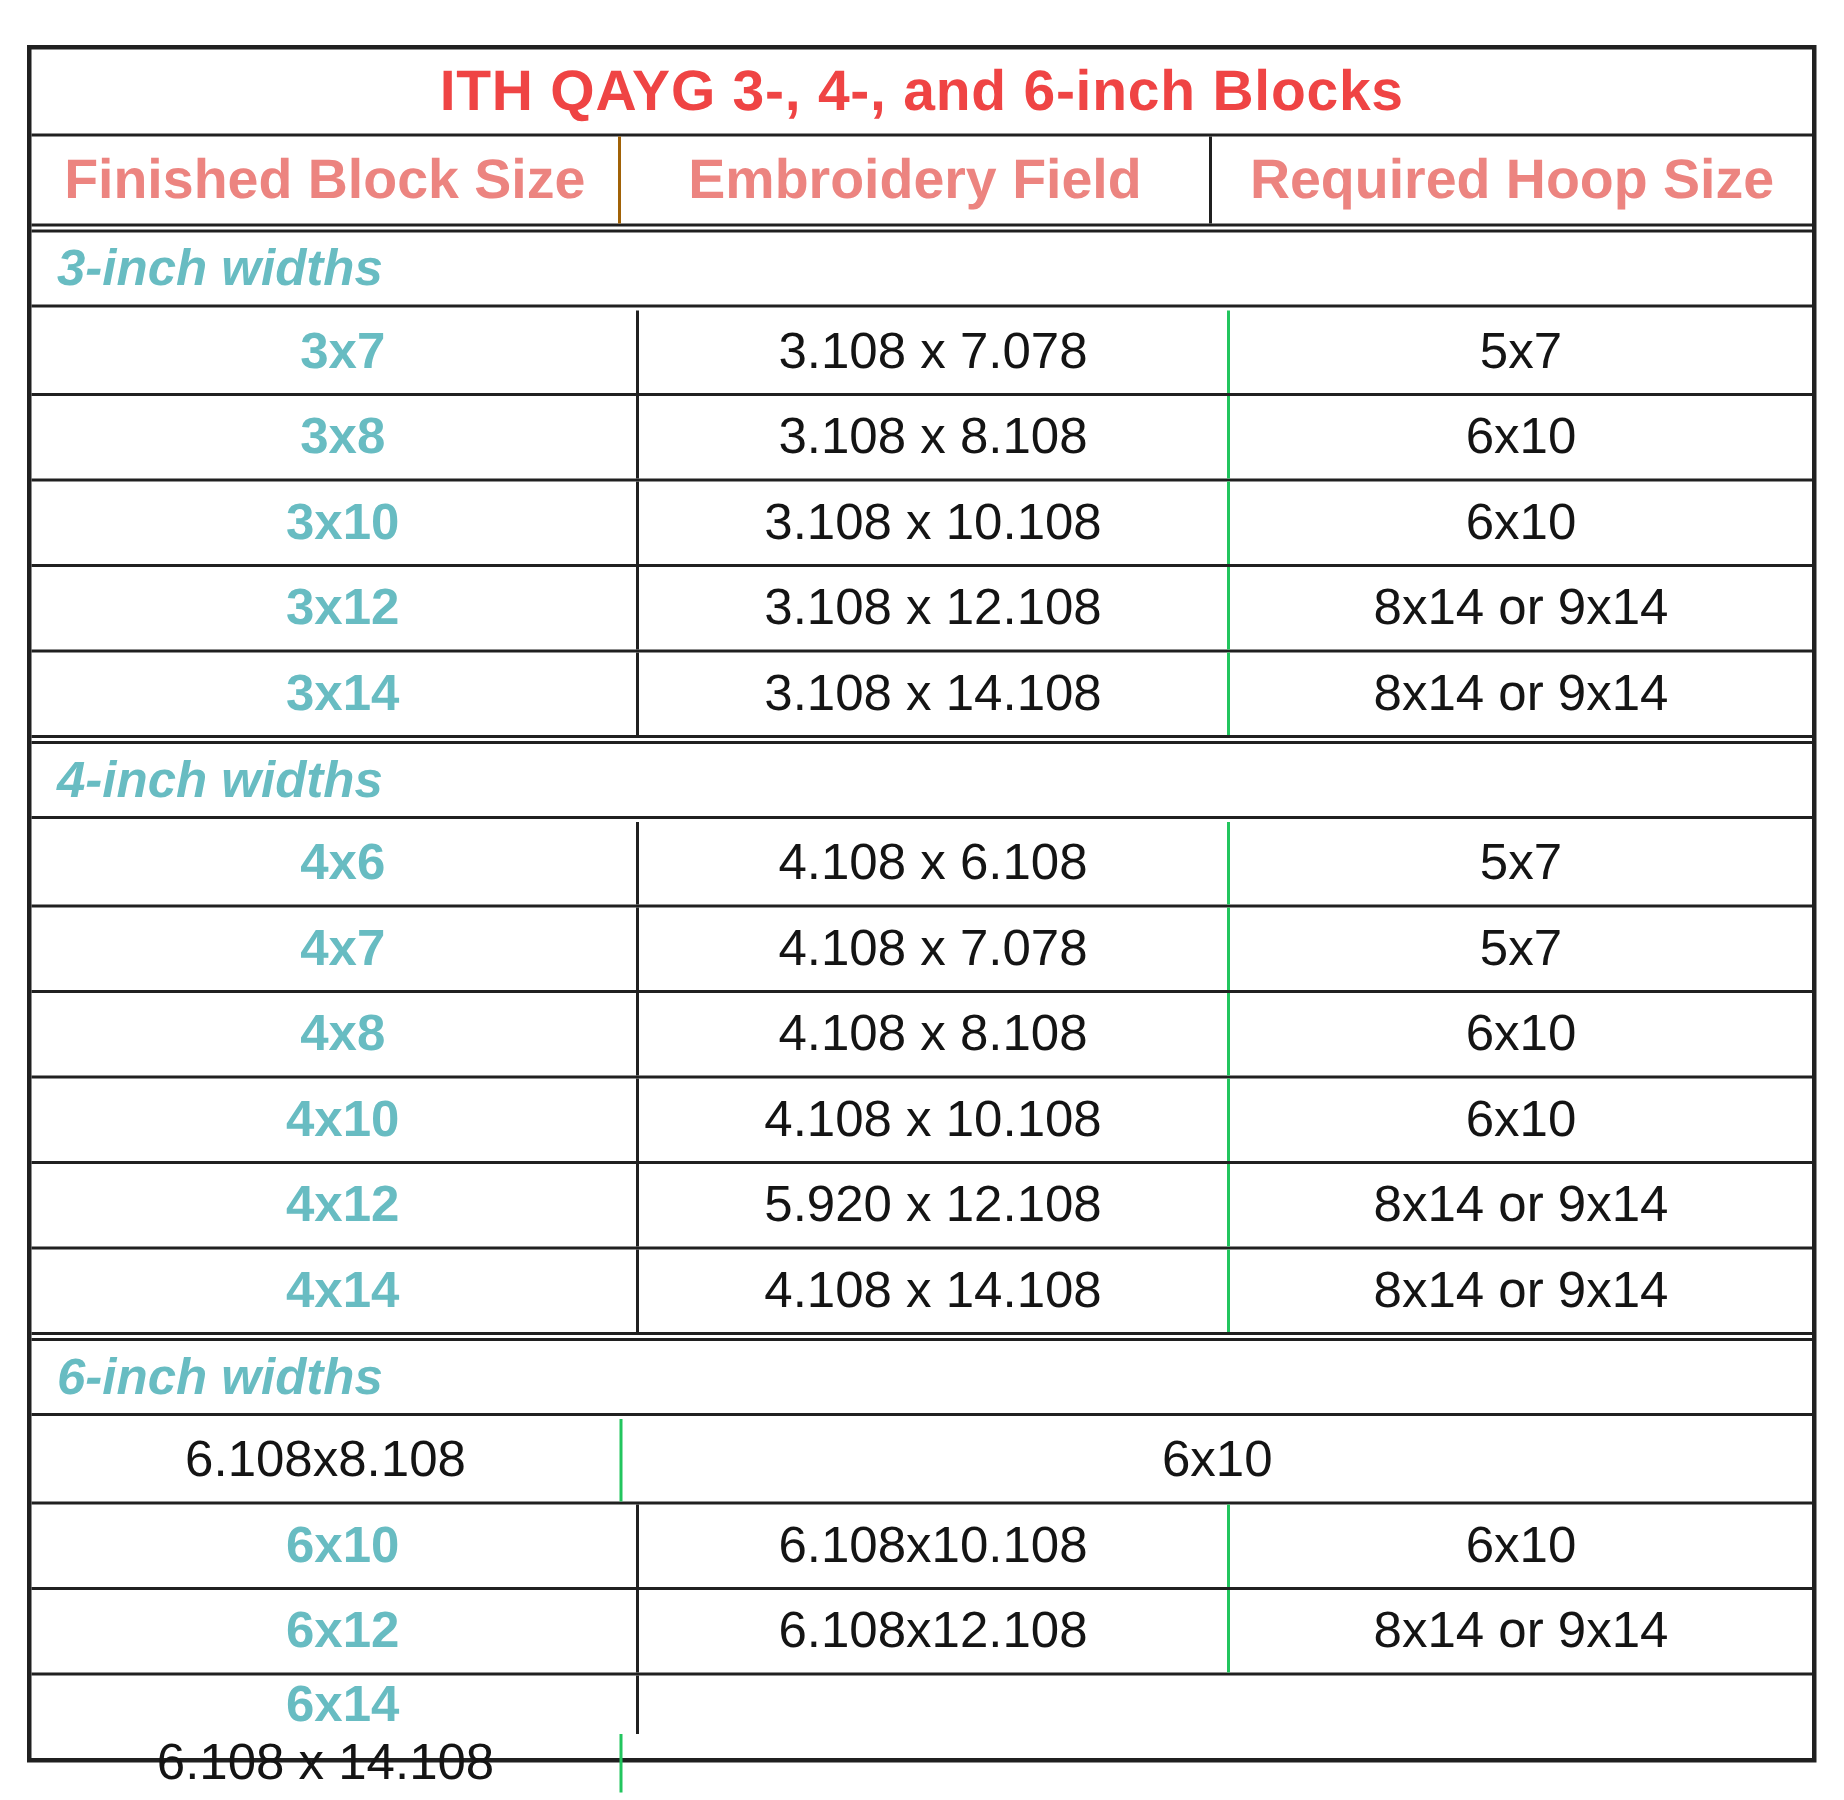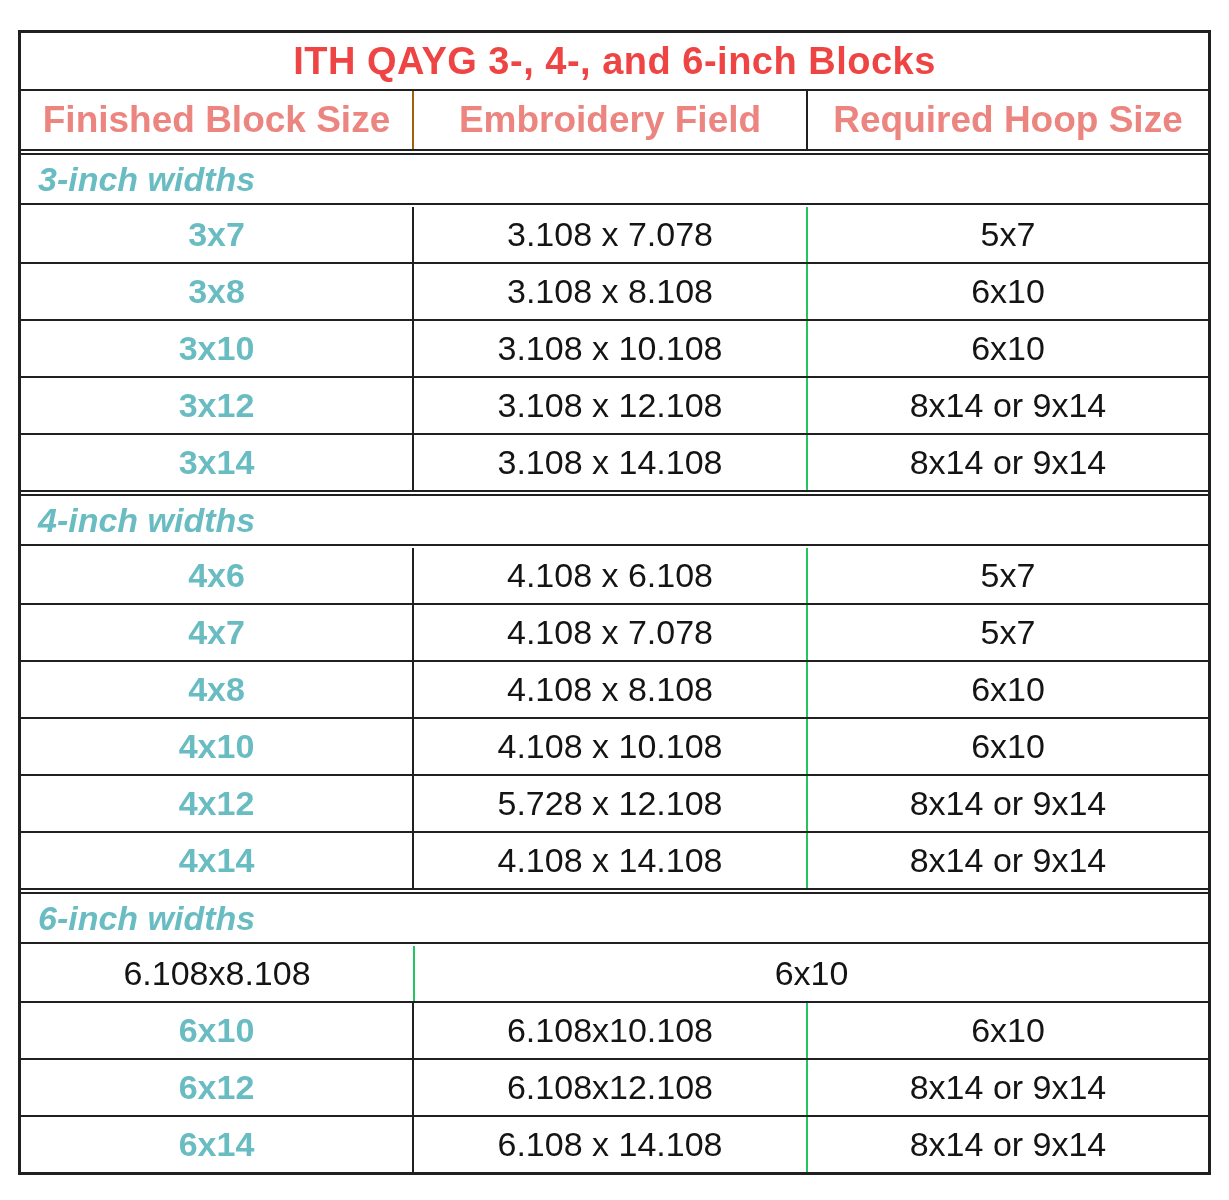--- a/index.html
+++ b/index.html
@@ -58,34 +58,35 @@
     color: #68bcc2;
     font-weight: bold;
     font-style: italic;
     font-size: 34px;
   }
   .data-row {
     display: flex;
     height: 55px;
     border-bottom: 2px solid #202020;
   }
-  .data-row.last { border-bottom: none; }
+  .data-row.last { border-bottom: none; flex-direction: column; }
   .cell {
     display: flex;
     align-items: center;
     justify-content: center;
     font-size: 34px;
     color: #141414;
     box-sizing: border-box;
   }
   .cell.c0 {
     width: 393px;
     border-right: 2px solid #202020;
     color: #68bcc2;
     font-weight: bold;
+    margin-left: 12px;
   }
   .cell.c1 { width: 394px; border-right: 2px solid #22c55e; }
   .cell.c2 { flex: 1; text-align: center; }
 </style>
 </head>
 <body>
 
 <div class="table">
   <div class="title-row">ITH QAYG 3-, 4-, and 6-inch Blocks</div>
 
@@ -142,21 +143,21 @@
         <div class="cell c1">4.108 x 8.108</div>
         <div class="cell c2">6x10</div>
       </div>
       <div class="data-row">
         <div class="cell c0">4x10</div>
         <div class="cell c1">4.108 x 10.108</div>
         <div class="cell c2">6x10</div>
       </div>
       <div class="data-row">
         <div class="cell c0">4x12</div>
-        <div class="cell c1">5.728 x 12.108</div>
+        <div class="cell c1">5.920 x 12.108</div>
         <div class="cell c2">8x14 or 9x14</div>
       </div>
       <div class="data-row">
         <div class="cell c0">4x14</div>
         <div class="cell c1">4.108 x 14.108</div>
         <div class="cell c2">8x14 or 9x14</div>
       </div>
       <div class="section-row">
         <span>6-inch widths</span>
       </div>

